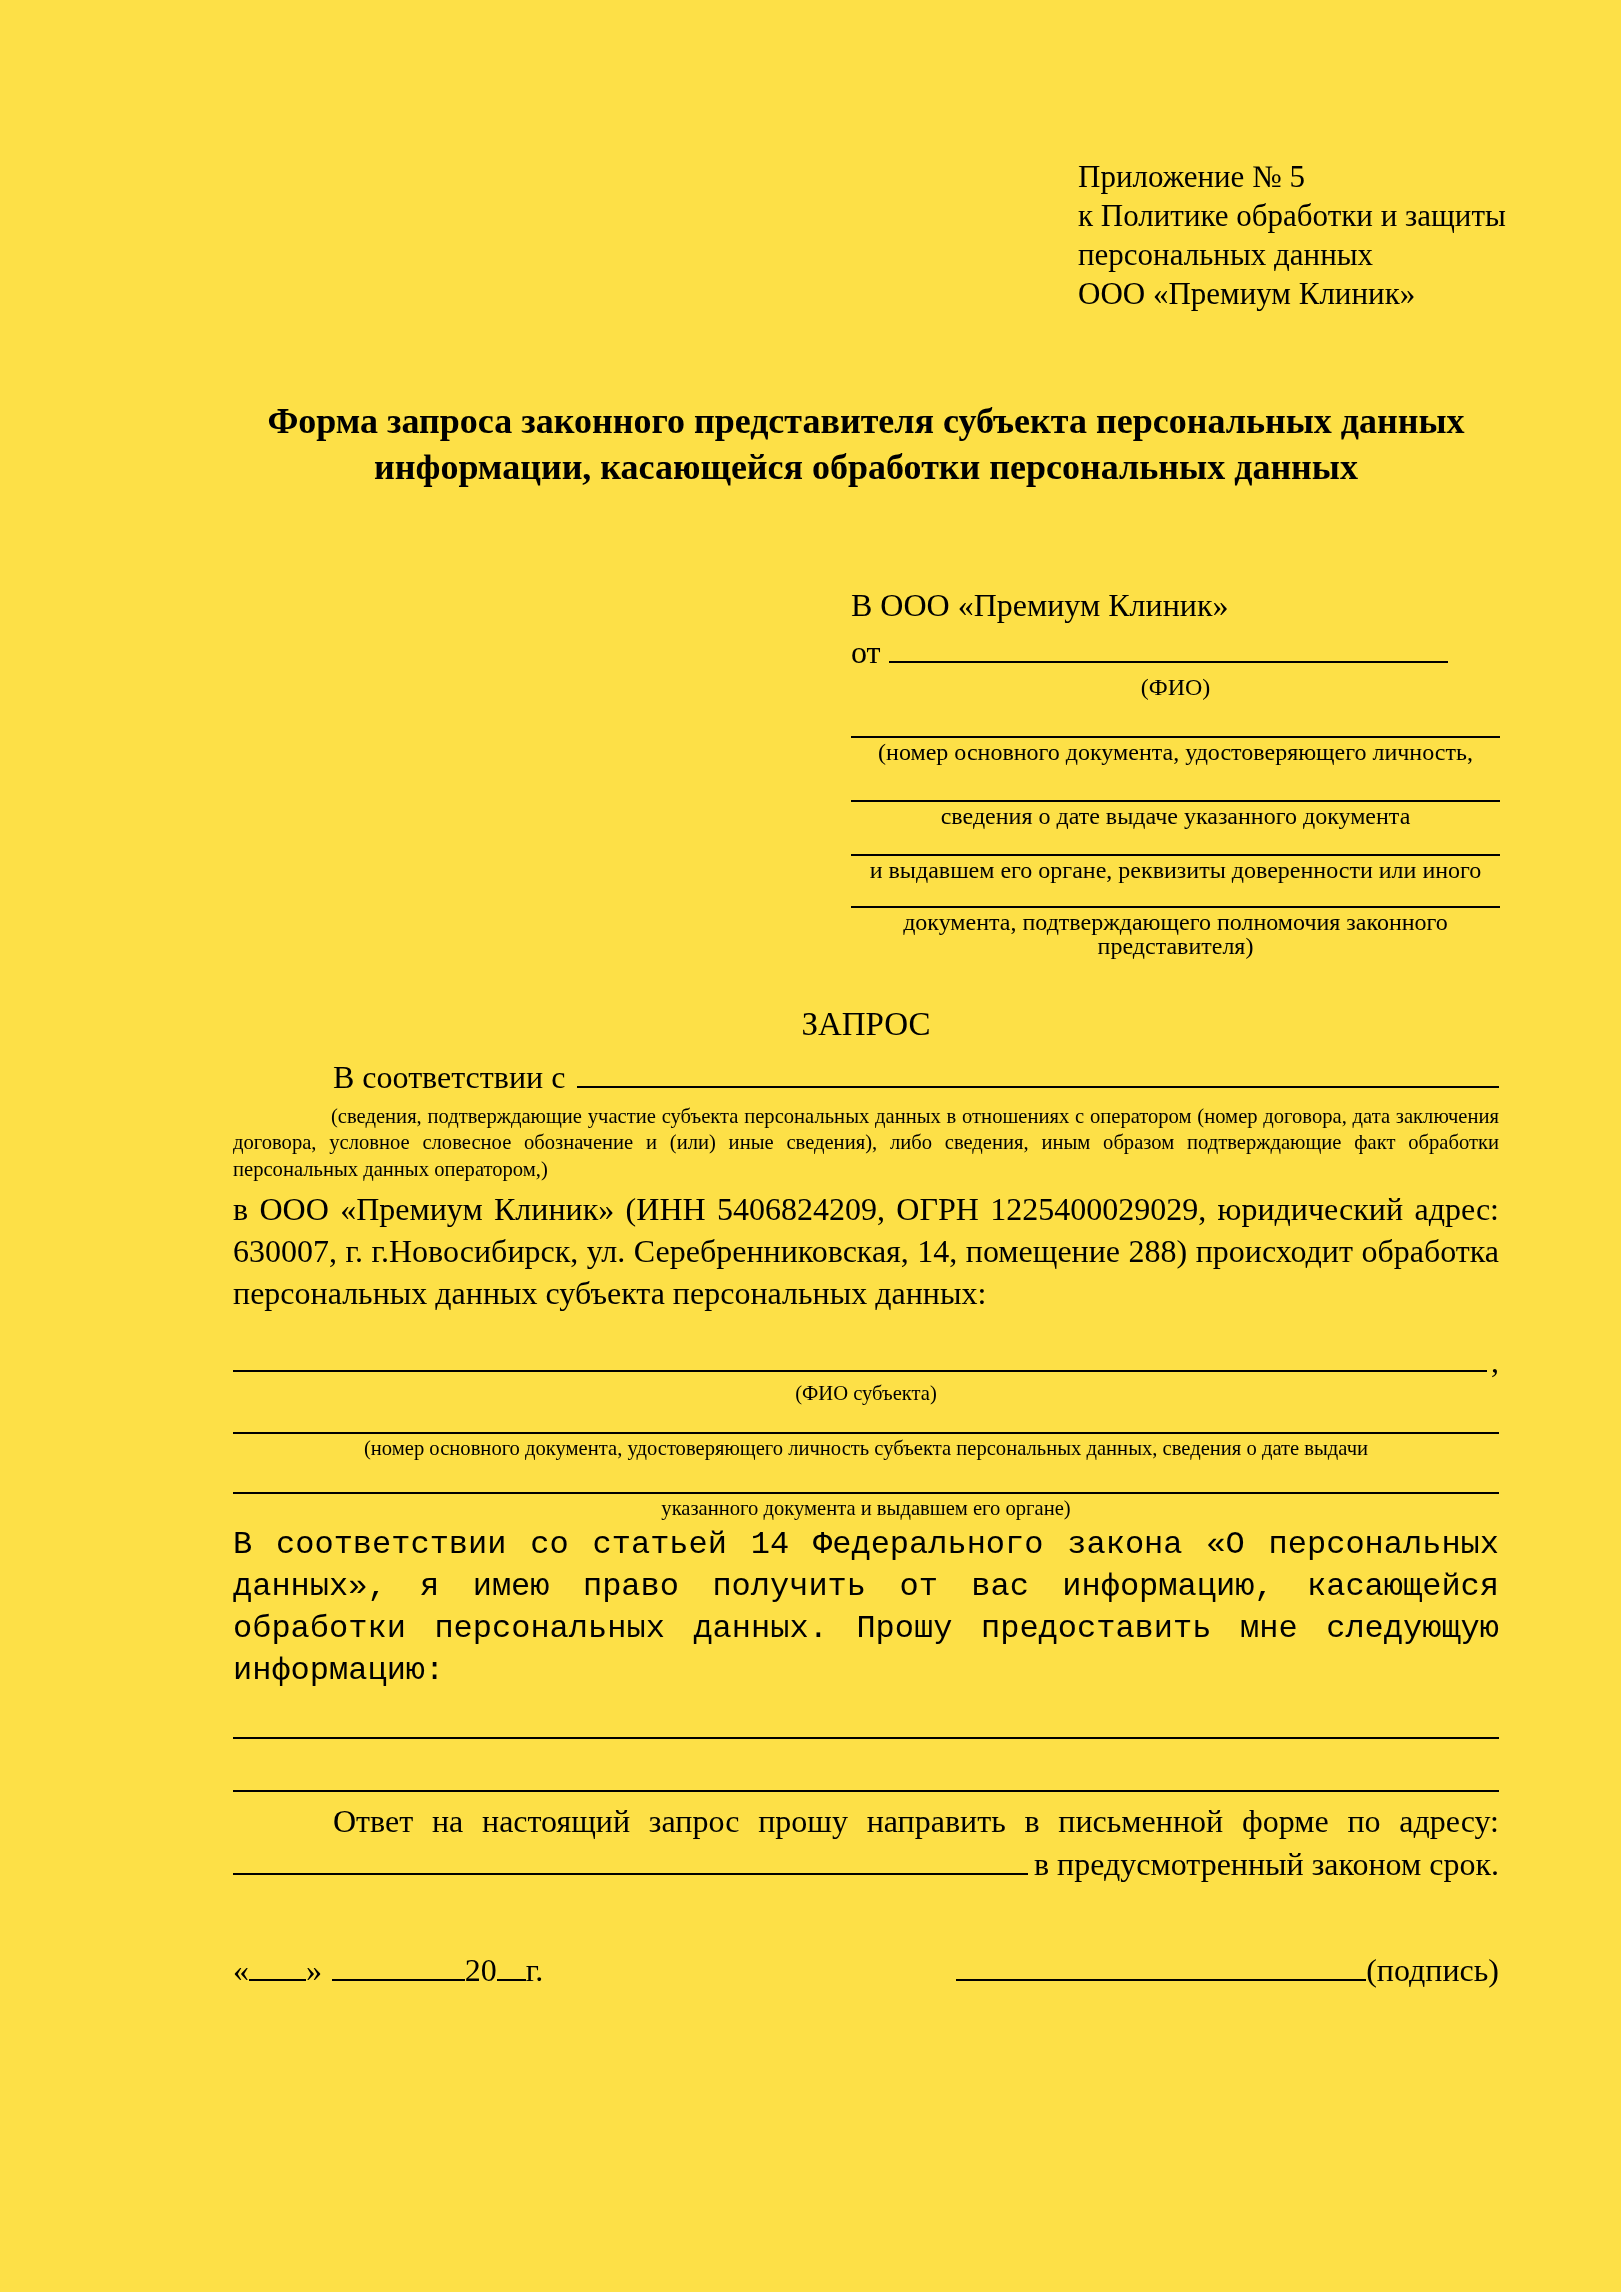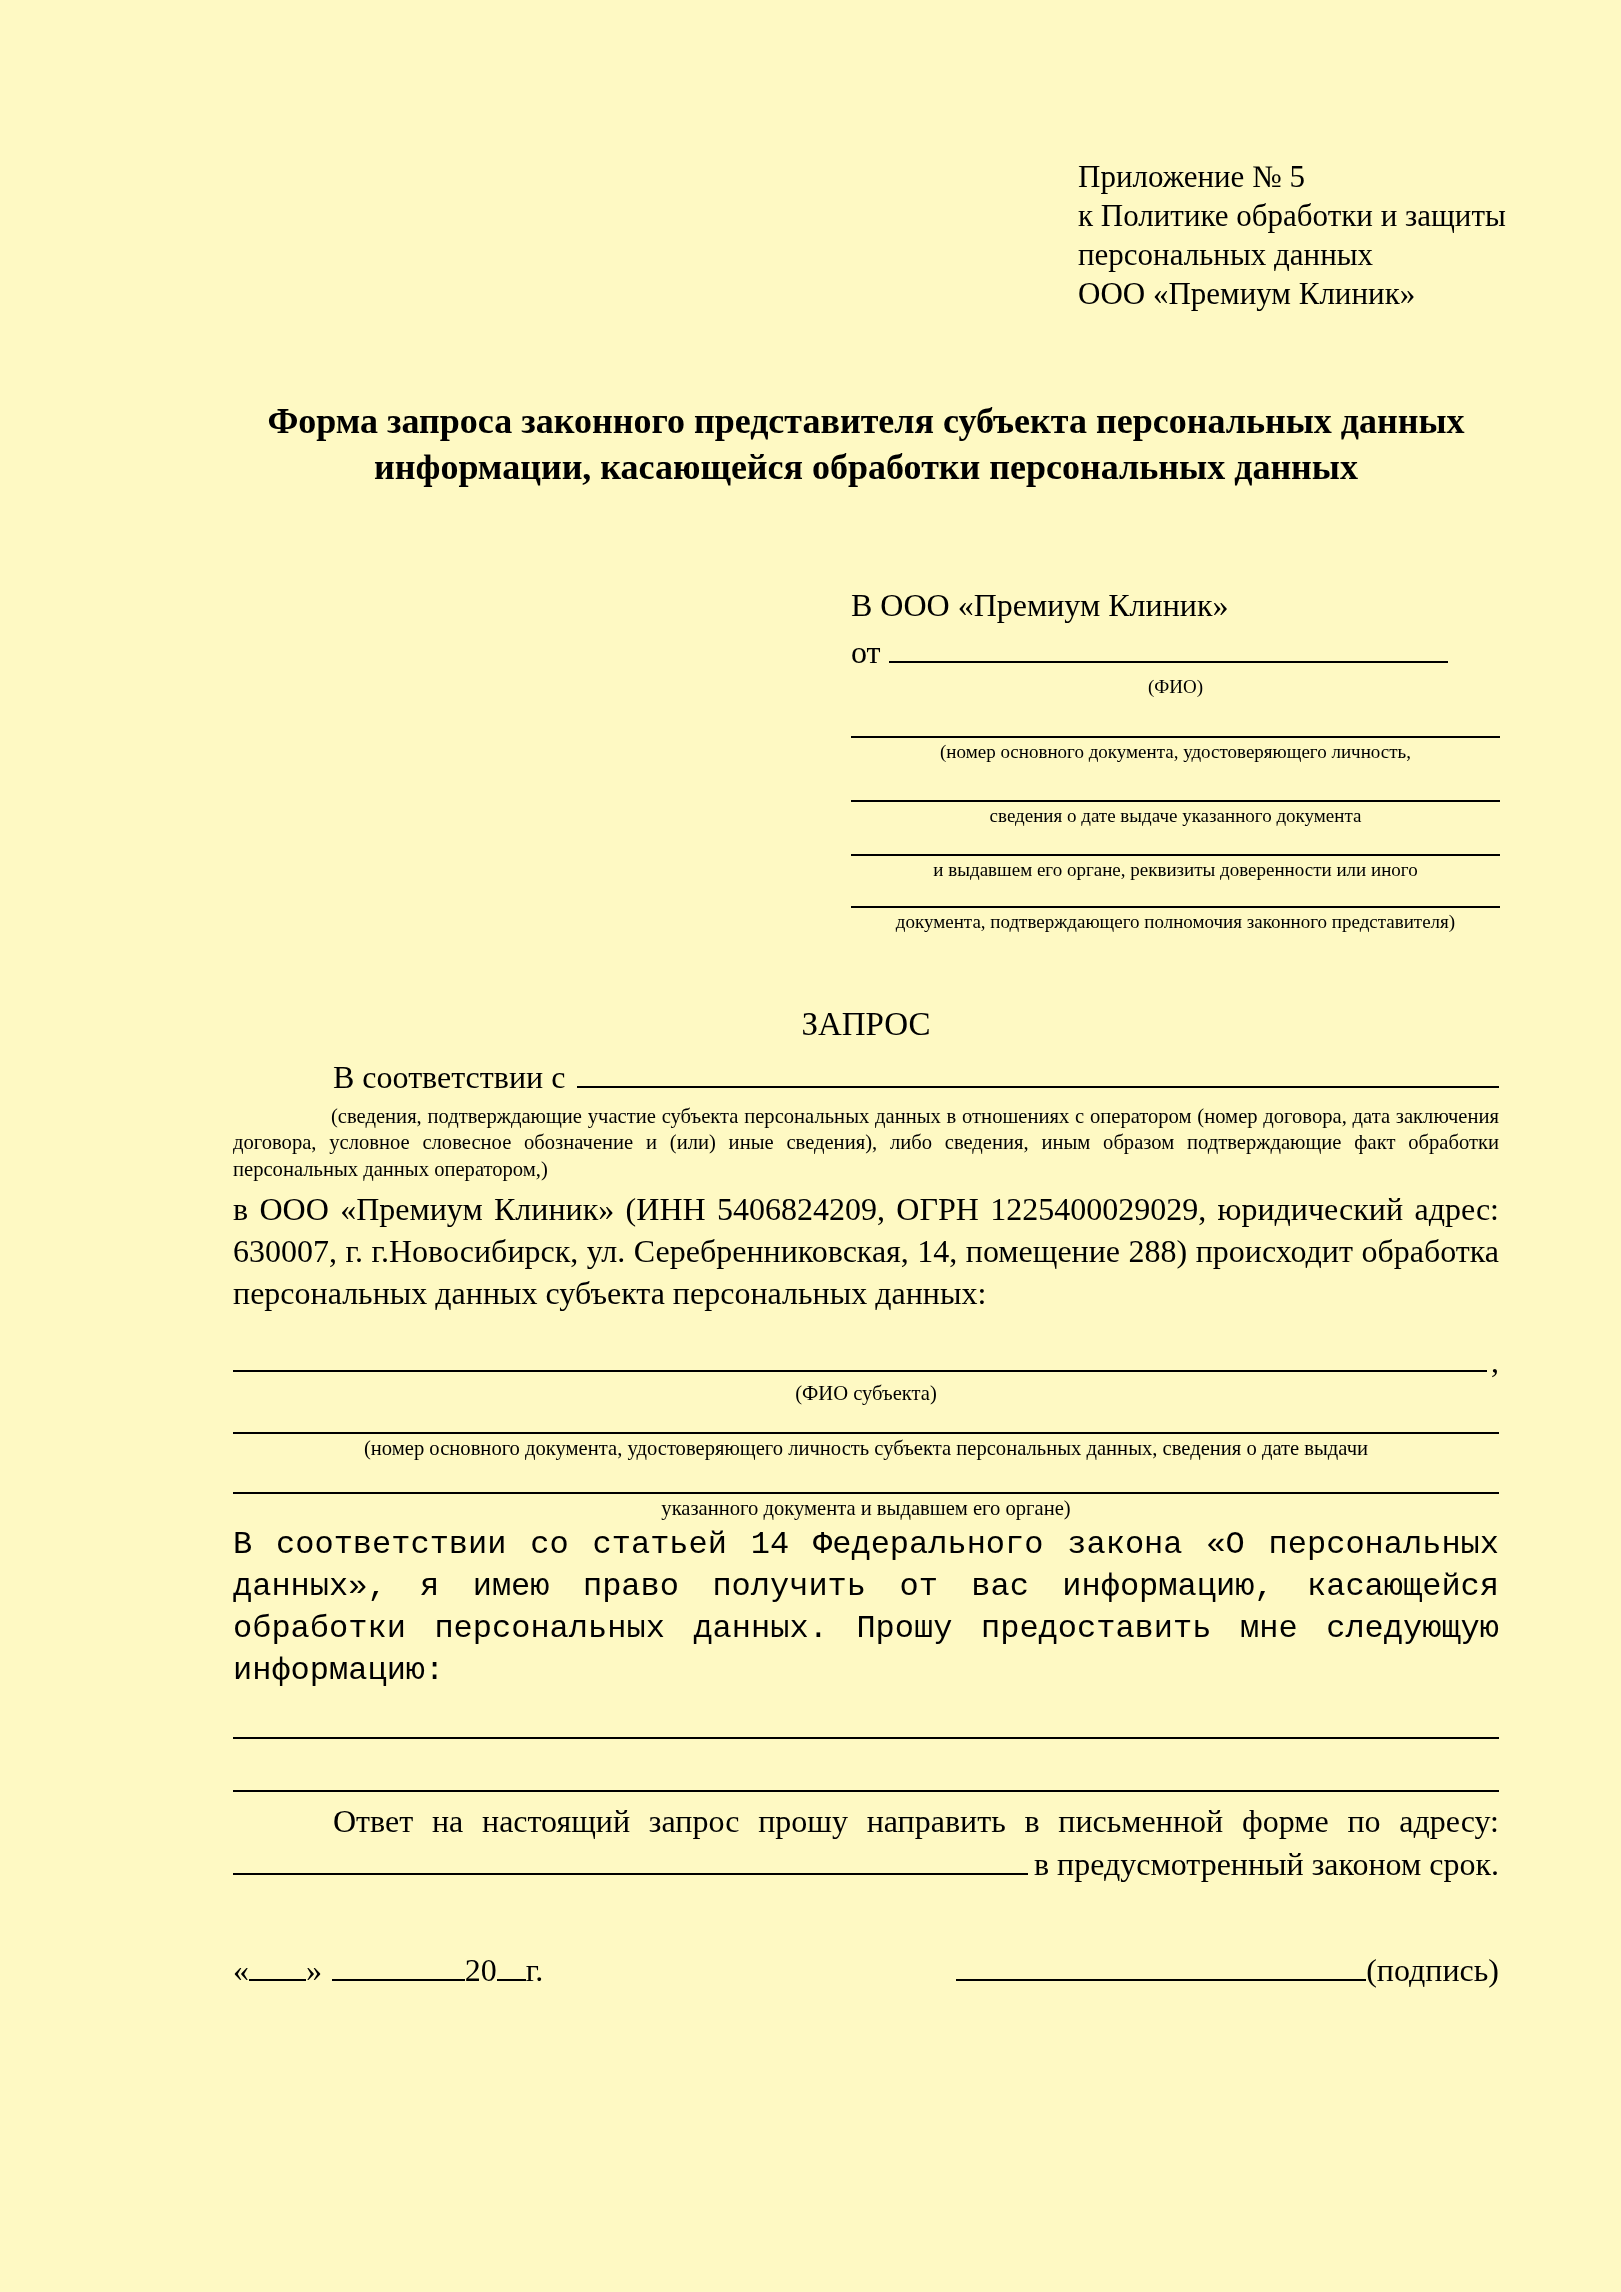--- a/index.html
+++ b/index.html
@@ -1,20 +1,20 @@
 <!DOCTYPE html>
 <html lang="ru"><head>
 <meta charset="utf-8">
 <style>
   * { margin:0; padding:0; box-sizing:border-box; }
   html,body { background:#ffffff; }
   .page {
     position:relative;
     width:1621px; height:2293px;
-    background:#fef9c3;
+    background:#fde047;
     color:#000000;
     font-family:"Liberation Serif","DejaVu Serif",serif;
     overflow:hidden;
   }
 
   
   .header-note {
     position:absolute; left:1078px; top:157px;
     font-size:31px; line-height:39px; text-align:left;
   }
@@ -27,21 +27,21 @@
 
   
   .addressee { position:absolute; left:851px; top:585px; width:649px; font-size:32px; }
   .addr-to { line-height:41px; }
   .addr-from-row { margin-top:5.9px; line-height:41px; white-space:nowrap; }
   .fill {
     display:inline-block; border-bottom:2.9px solid #000;
     height:0.95em; vertical-align:baseline;
   }
   .addr-from-fill { width:559px; }
-  .addr-cap { font-size:19px; line-height:24.5px; text-align:center; margin-top:2px; }
+  .addr-cap { font-size:24px; line-height:24.5px; text-align:center; margin-top:2px; }
   .addr-line { border-bottom:2.9px solid #000; }
   .h40{height:39px;} .h38{height:37px;} .h28{height:27.4px;} .h26{height:25.5px;}
 
   
   .main { position:absolute; left:233px; top:992px; width:1266px; font-size:32px;margin-top:11px; }
   .request-heading { text-align:center; font-size:33px; line-height:43px; }
   .accord-row { margin-top:9.8px; line-height:43px; display:flex; align-items:baseline; }
   .indent { display:inline-block; width:100px; }
   .accord-label { white-space:nowrap;text-align:right; }
   .accord-fill { flex:1 1 auto; margin-left:11.8px; }

